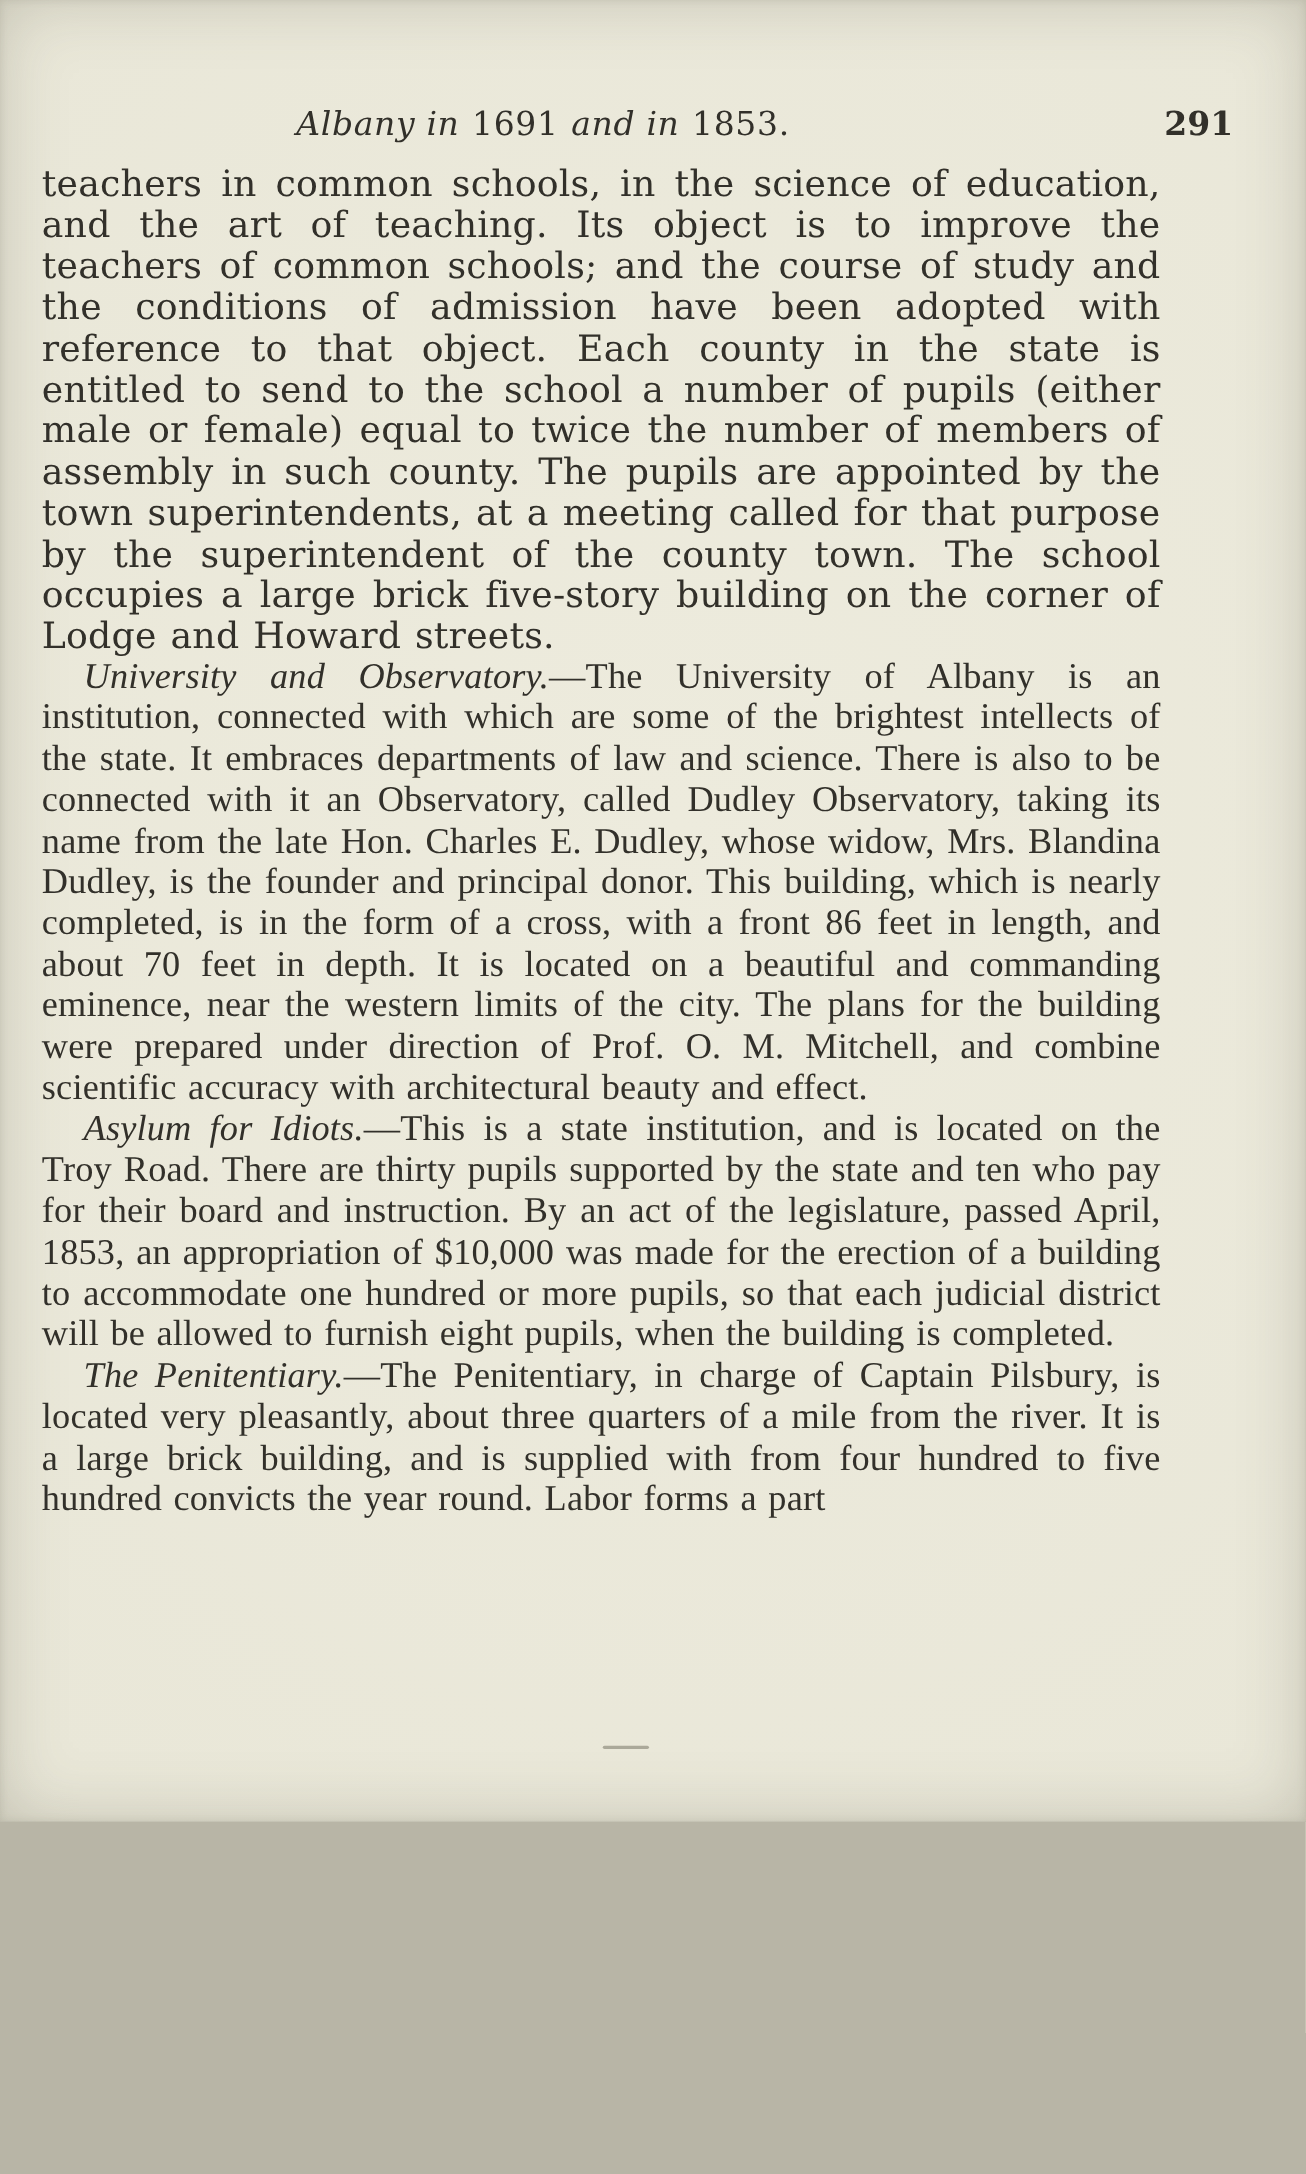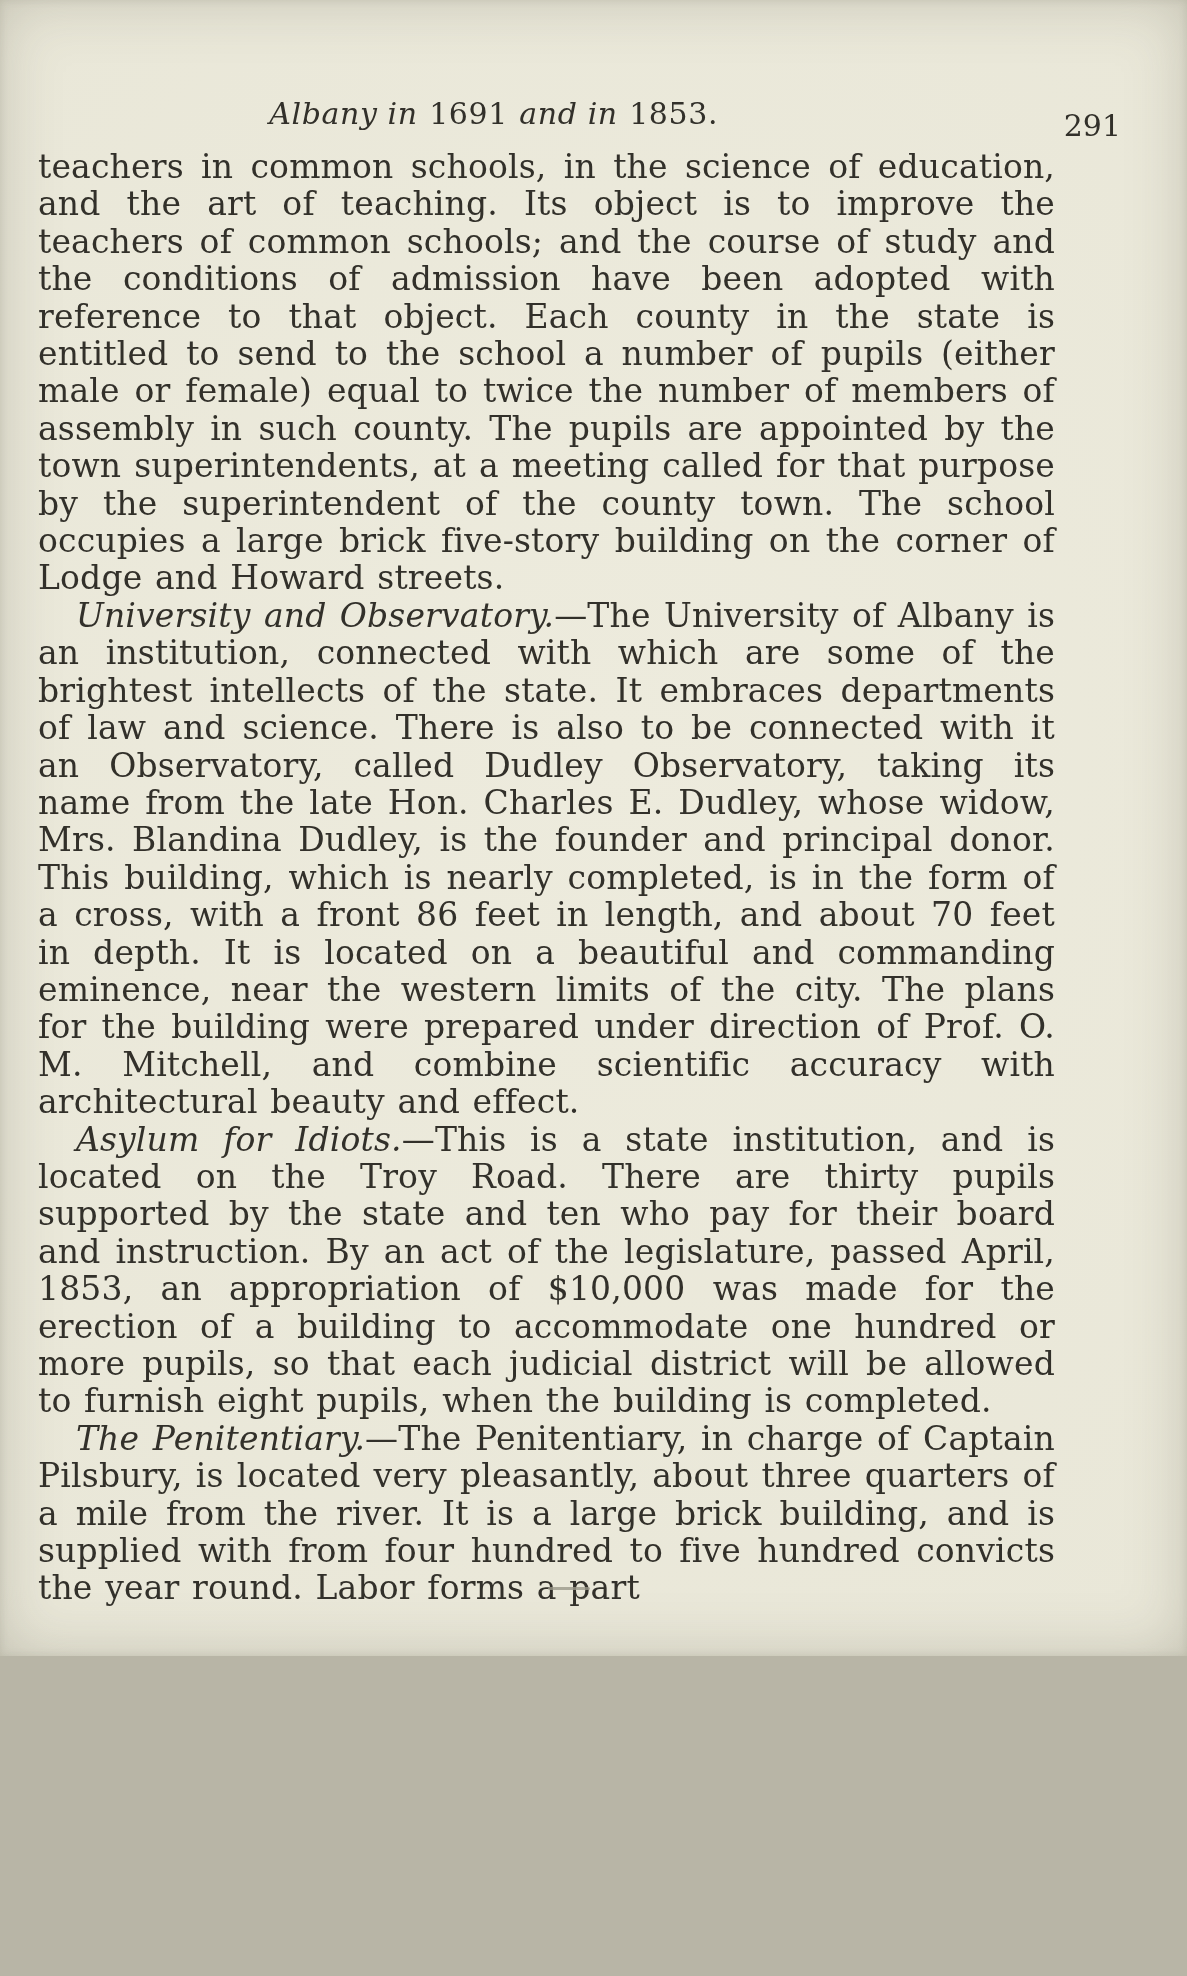--- a/index.html
+++ b/index.html
@@ -32,32 +32,33 @@
     left: 50%;
     transform: translateX(-62%);
     white-space: nowrap;
     letter-spacing: 0.02em;
   }
   .running-title .it { font-style: italic; }
   .running-title span + span { margin-left: 0.38em; }
   .page-number {
     position: absolute;
     right: -66px;
-    top: 12px;
+    top: 0;
+    font-weight: bold;
   }
   .page-body {
     margin: 8px 132px 0 38px;
     text-align: justify;
     font-size: 33px;
     line-height: 37.4px;
     letter-spacing: 0.005em;
     word-spacing: 0.06em;
   }
   .page-body p { margin: 0; padding: 0; }
-  .page-body p.indent { text-indent: 1.15em; }
+  .page-body p.indent { text-indent: 1.15em; font-family: Liberation Serif, serif; }
   .lead { font-style: italic; }
   .ink-smudge {
     position: absolute;
     left: 548px;
     bottom: 66px;
     width: 42px;
     height: 3px;
     border-radius: 2px;
     background: #9b9889;
     opacity: 0.8;

